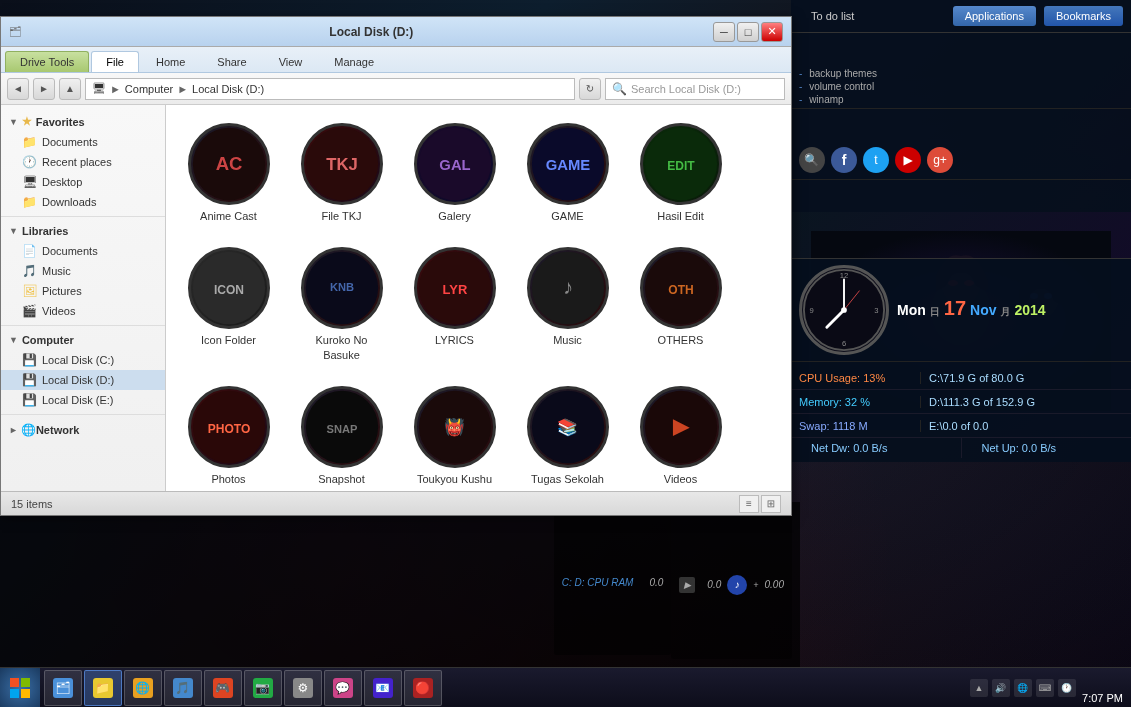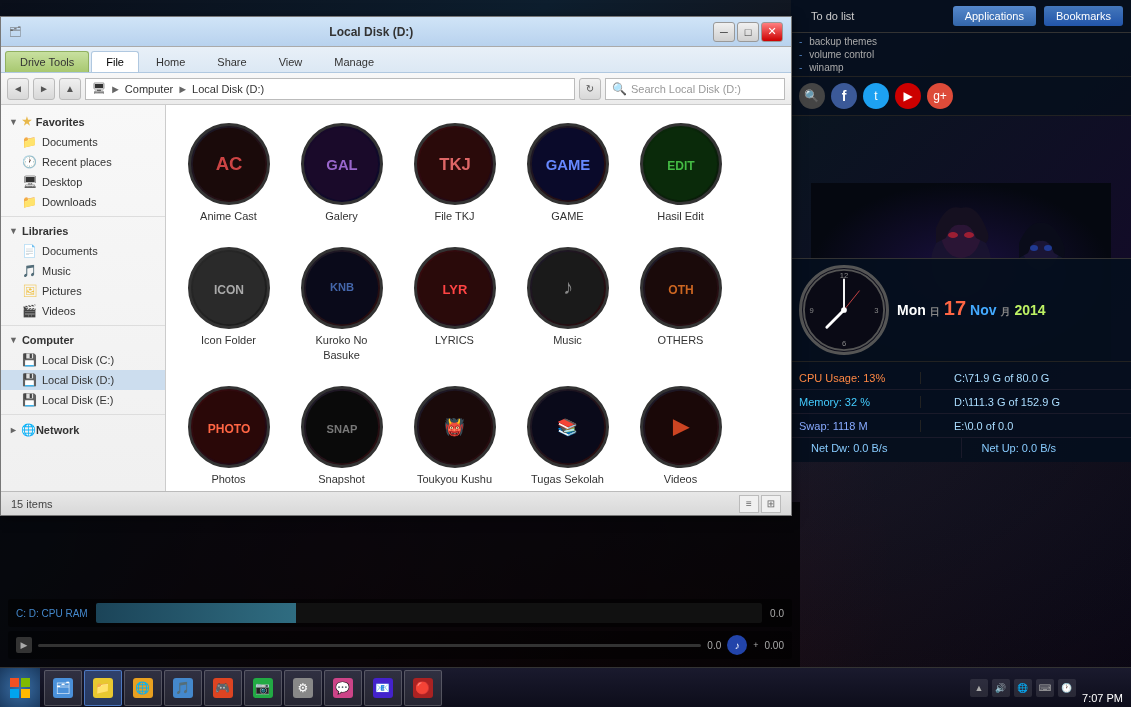--- a/index.html
+++ b/index.html
@@ -258,21 +258,21 @@
       cursor: pointer; font-size: 10px; color: #666;
     }
 
     
     .right-panel {
       position: absolute;
       top: 0; right: 0;
       width: 340px; height: 430px;
       background: rgba(5,15,30,0.92);
       z-index: 40;
-      display: flex; flex-direction: column;
+      display: flex; flex-direction: column; gap: 32px;
     }
     .right-panel-top {
       display: flex; align-items: center; padding: 6px 8px;
       gap: 8px; border-bottom: 1px solid #333;
     }
     .panel-btn {
       padding: 4px 12px;
       border-radius: 3px;
       font-size: 11px; cursor: pointer; border: none; color: #fff;
     }
@@ -336,21 +336,21 @@
     .date-label { font-size: 10px; color: #888; }
     .date-num { color: #ff6644; font-size: 20px; }
     .date-month { color: #44aaff; }
     .date-year { color: #bef264; }
 
     .sys-stats {
       padding: 4px 0;
     }
     .stat-row {
       display: flex; align-items: center;
-      height: 24px; border-bottom: 1px solid #1a1a2a; gap: 25px;
+      height: 24px; border-bottom: 1px solid #1a1a2a;
     }
     .stat-label {
       width: 130px; padding: 0 8px;
       font-size: 11px; color: #ddd;
       border-right: 1px solid #222;
     }
     .stat-label.cpu { color: #ff8844; }
     .stat-label.mem { color: #44ccff; }
     .stat-label.swap { color: #88aaff; }
     .stat-value {
@@ -521,37 +521,37 @@
         <div class="file-thumbnail color-dark">
           <svg width="82" height="82" viewBox="0 0 82 82">
               <circle cx="41" cy="41" r="39" fill="#1a0a0a"></circle>
               <text x="41" y="48" text-anchor="middle" fill="#cc4444" font-size="20" font-weight="bold">AC</text>
             </svg>
         </div>
         <div class="file-label">Anime Cast</div>
       </div>
 
       <div class="file-item">
+        <div class="file-thumbnail color-red">
+          <svg width="82" height="82" viewBox="0 0 82 82">
+              <circle cx="41" cy="41" r="39" fill="#2a0a0a"></circle>
+              <text x="41" y="48" text-anchor="middle" fill="#dd6666" font-size="18" font-weight="bold">TKJ</text>
+            </svg>
+        </div>
+        <div class="file-label">File TKJ</div>
+      </div>
+
+      <div class="file-item">
         <div class="file-thumbnail color-purple">
           <svg width="82" height="82" viewBox="0 0 82 82">
               <circle cx="41" cy="41" r="39" fill="#1a0a2a"></circle>
               <text x="41" y="48" text-anchor="middle" fill="#9966cc" font-size="16" font-weight="bold">GAL</text>
             </svg>
         </div>
         <div class="file-label">Galery</div>
-      </div>
-
-      <div class="file-item">
-        <div class="file-thumbnail color-red">
-          <svg width="82" height="82" viewBox="0 0 82 82">
-              <circle cx="41" cy="41" r="39" fill="#2a0a0a"></circle>
-              <text x="41" y="48" text-anchor="middle" fill="#dd6666" font-size="18" font-weight="bold">TKJ</text>
-            </svg>
-        </div>
-        <div class="file-label">File TKJ</div>
       </div>
 
       <div class="file-item">
         <div class="file-thumbnail color-dark">
           <svg width="82" height="82" viewBox="0 0 82 82">
               <circle cx="41" cy="41" r="39" fill="#0a0a2a"></circle>
               <text x="41" y="48" text-anchor="middle" fill="#6688ff" font-size="16" font-weight="bold">GAME</text>
             </svg>
         </div>
         <div class="file-label">GAME</div>
@@ -784,21 +784,21 @@
       <div class="stat-value">E:\0.0  of 0.0</div>
     </div>
     <div class="net-row">
       <div class="net-cell">Net Dw: 0.0  B/s</div>
       <div class="net-cell">Net Up: 0.0  B/s</div>
     </div>
   </div>
 </div>
 
 <div class="bottom-overlay">
-  <div style="display:flex;height:100%;flex-direction:column;justify-content:flex-end;padding:8px;">
+  <div style="display:flex;height:100%;flex-direction:row;justify-content:flex-end;padding:8px;font-style:italic;">
 
     <div style="display:flex;align-items:center;gap:8px;padding:4px 8px;background:rgba(0,0,0,0.5);border-radius:3px;margin-bottom:4px;">
       <span style="color:#4488cc;font-size:10px;">C:  D:  CPU RAM</span>
       <div style="flex:1;height:20px;background:#111;border-radius:2px;position:relative;overflow:hidden;">
         <div style="width:30%;height:100%;background:linear-gradient(to right,#226688,#44aacc);opacity:0.6;"></div>
       </div>
       <span style="color:#aaa;font-size:10px;">0.0</span>
     </div>
 
     <div style="display:flex;align-items:center;gap:6px;padding:4px 8px;background:rgba(0,0,0,0.4);border-radius:3px;">

